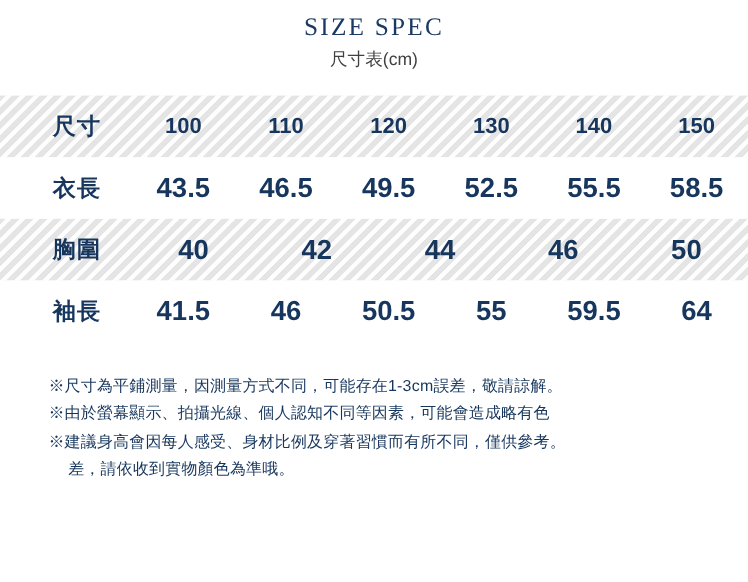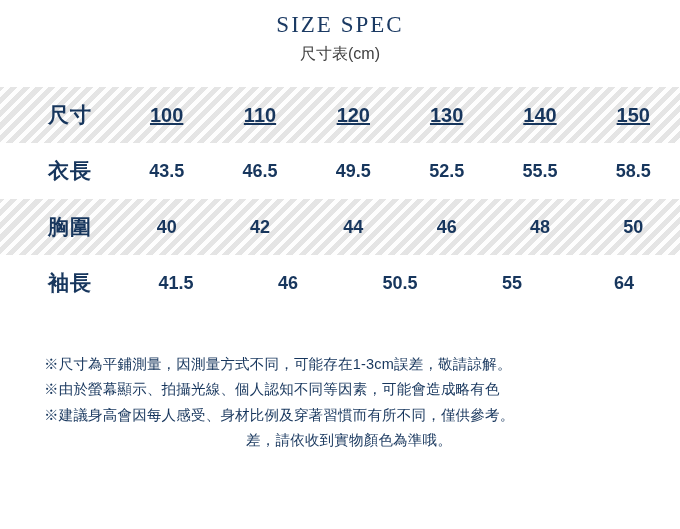--- a/index.html
+++ b/index.html
@@ -65,45 +65,43 @@
     padding-left: 48px;
     box-sizing: border-box;
     font-size: 21px;
     font-weight: bold;
     color: #17365d;
     letter-spacing: 1px;
   }
   .cell-val {
     flex: 1;
     text-align: center;
-    font-size: 18px;
+    font-size: 25px;
     color: #17365d;
     font-weight: bold;
     font-family: "Liberation Sans", sans-serif;
   }
   .row.header .cell-val {
     font-size: 20px;
     font-weight: bold;
-    text-decoration: underline;
   }
   .notes {
-    margin-top: 41px;
+    margin-top: 28px;
     padding: 0 44px;
     box-sizing: border-box;
   }
   .note {
     font-size: 14.5px;
     color: #17365d;
     line-height: 1.75;
     letter-spacing: 0.2px;
   }
   .note .indent {
     display: block;
     padding-left: 18px;
-    text-align: center;
   }
 </style>
 </head>
 <body>
 
 <div class="page">
 
   <div class="title-block">
     <div class="title-main">SIZE  SPEC</div>
     <div class="title-sub">尺寸表(cm)</div>
@@ -130,30 +128,30 @@
       <div class="cell-val">55.5</div>
       <div class="cell-val">58.5</div>
     </div>
 
     <div class="row striped">
       <div class="cell-label">胸圍</div>
       <div class="cell-val">40</div>
       <div class="cell-val">42</div>
       <div class="cell-val">44</div>
       <div class="cell-val">46</div>
-      <div class="cell-val">48</div>
       <div class="cell-val">50</div>
     </div>
 
     <div class="row plain">
       <div class="cell-label">袖長</div>
       <div class="cell-val">41.5</div>
       <div class="cell-val">46</div>
       <div class="cell-val">50.5</div>
       <div class="cell-val">55</div>
+      <div class="cell-val">59.5</div>
       <div class="cell-val">64</div>
     </div>
 
   </div>
 
   <div class="notes">
     <div class="note">※尺寸為平鋪測量，因測量方式不同，可能存在1-3cm誤差，敬請諒解。</div>
     <div class="note">※由於螢幕顯示、拍攝光線、個人認知不同等因素，可能會造成略有色</div>
     <div class="note">※建議身高會因每人感受、身材比例及穿著習慣而有所不同，僅供參考。</div>
     <div class="note">

